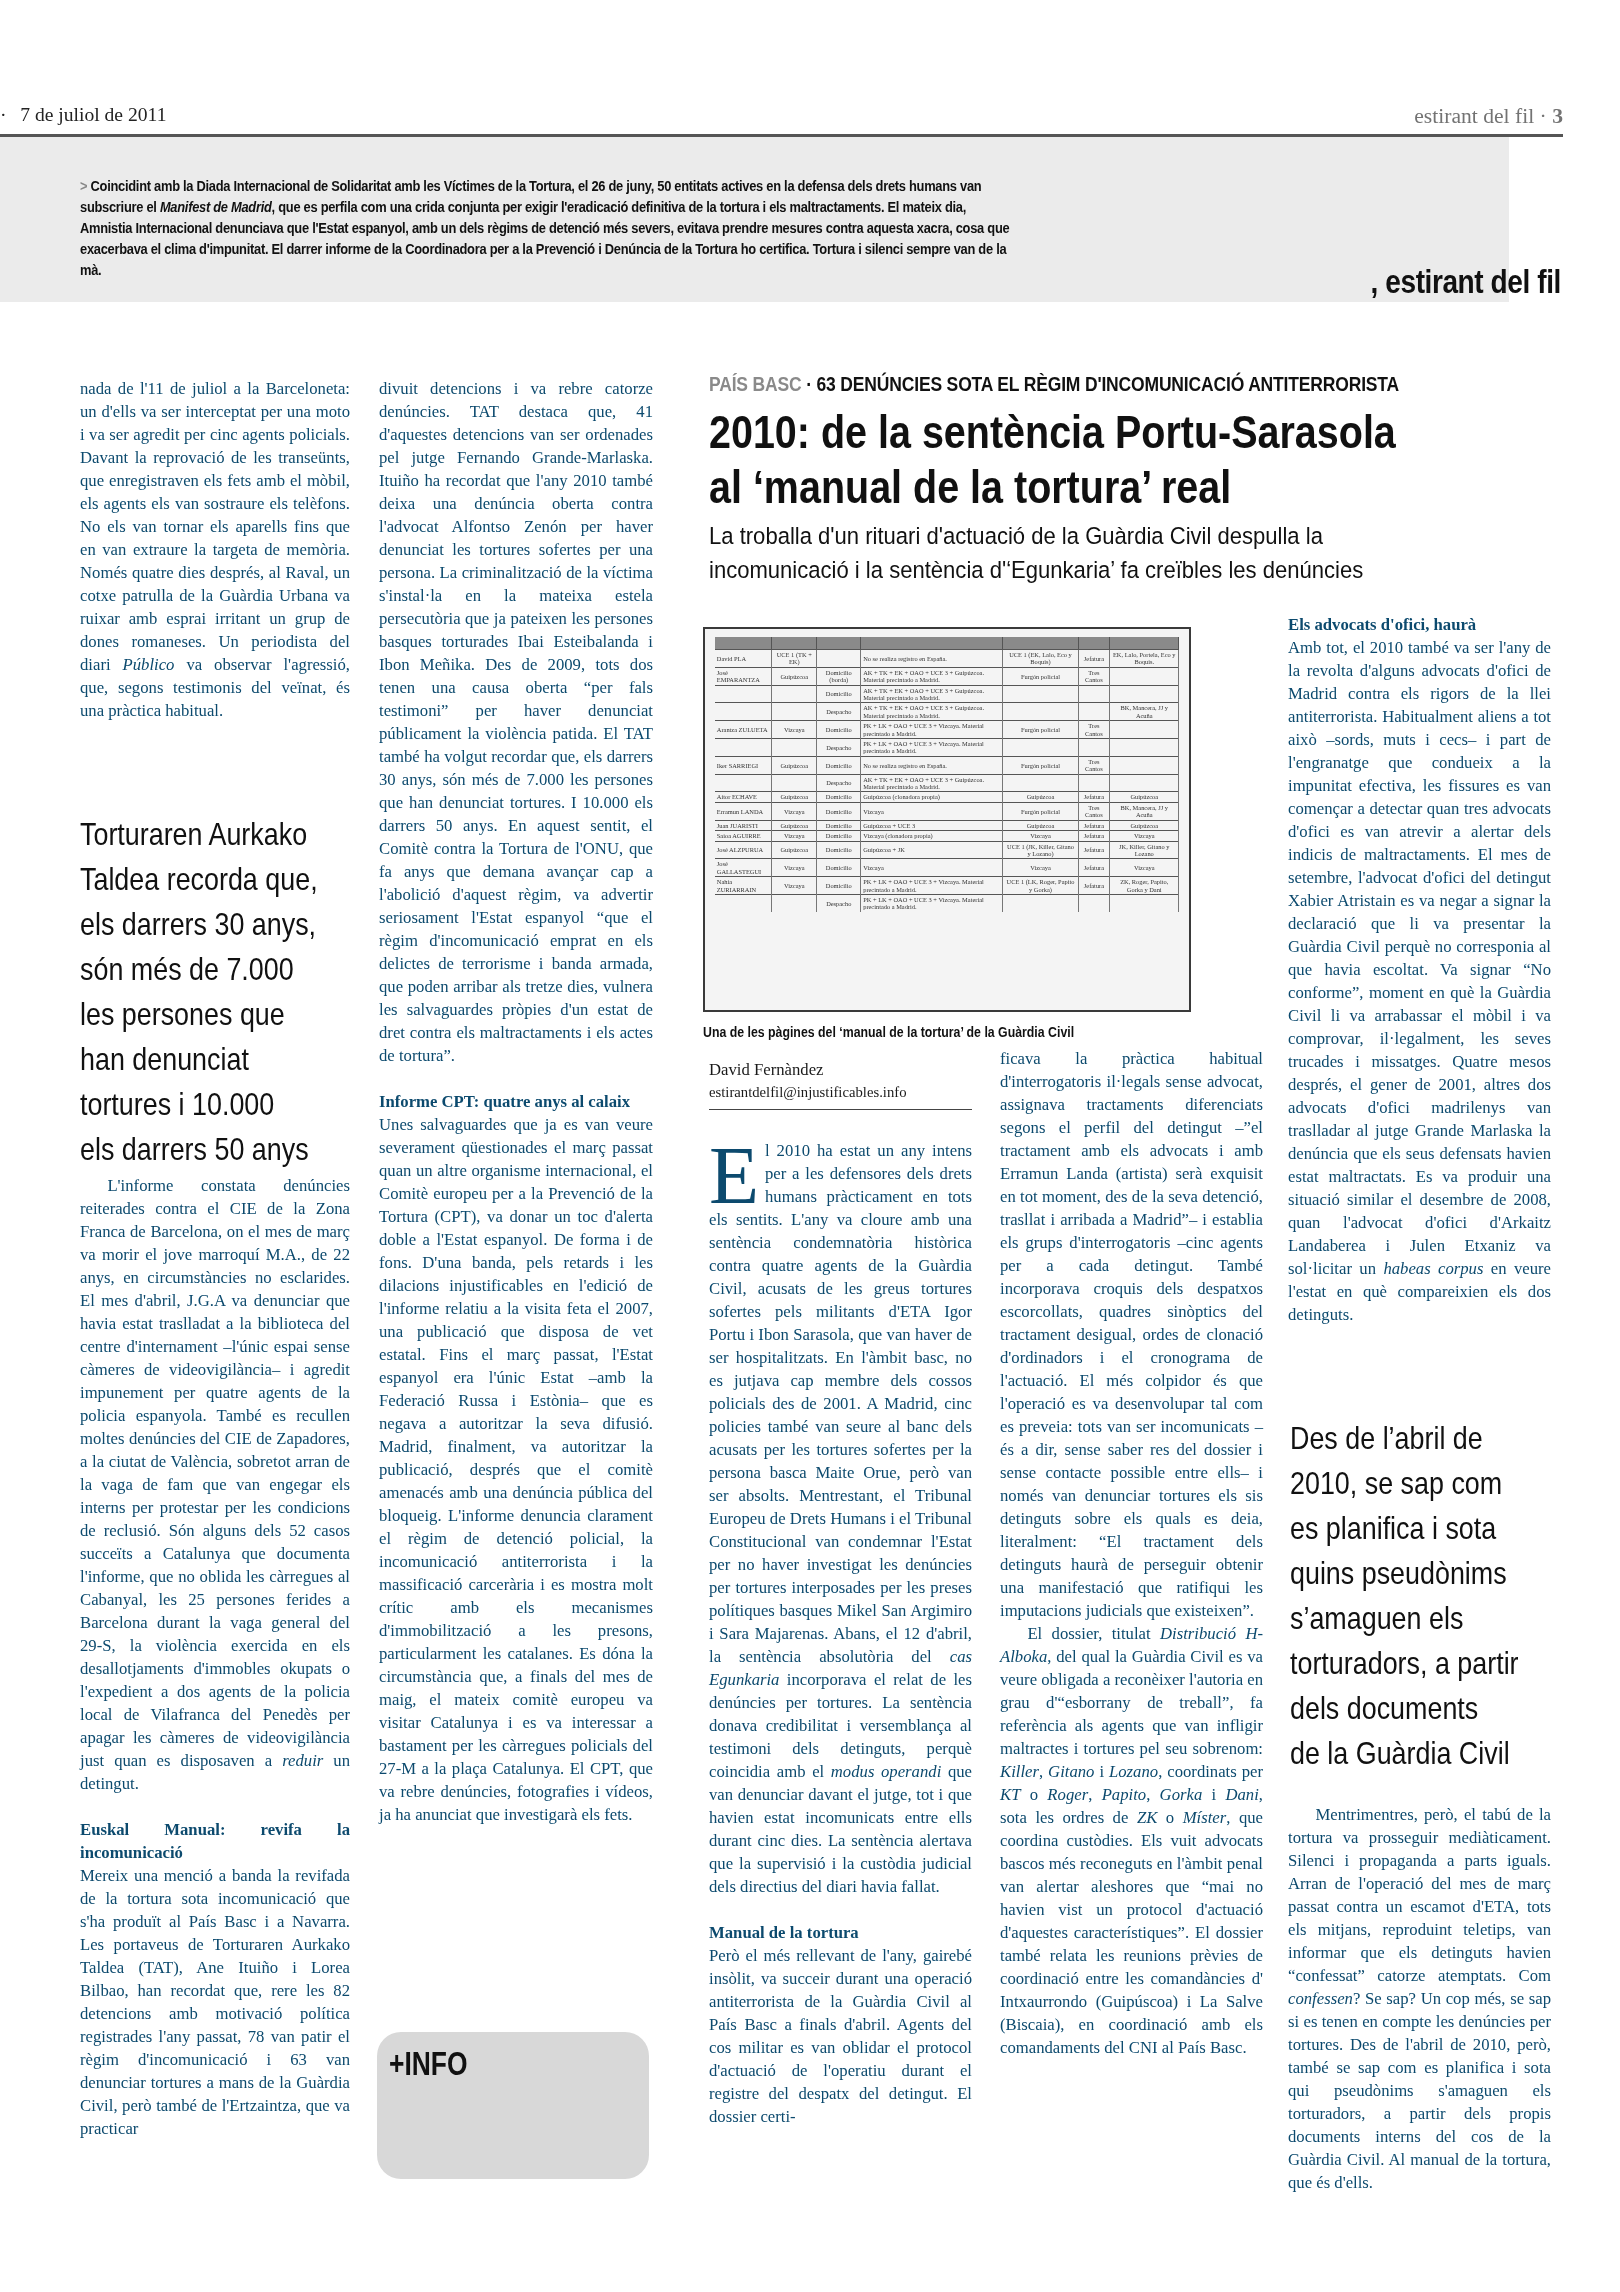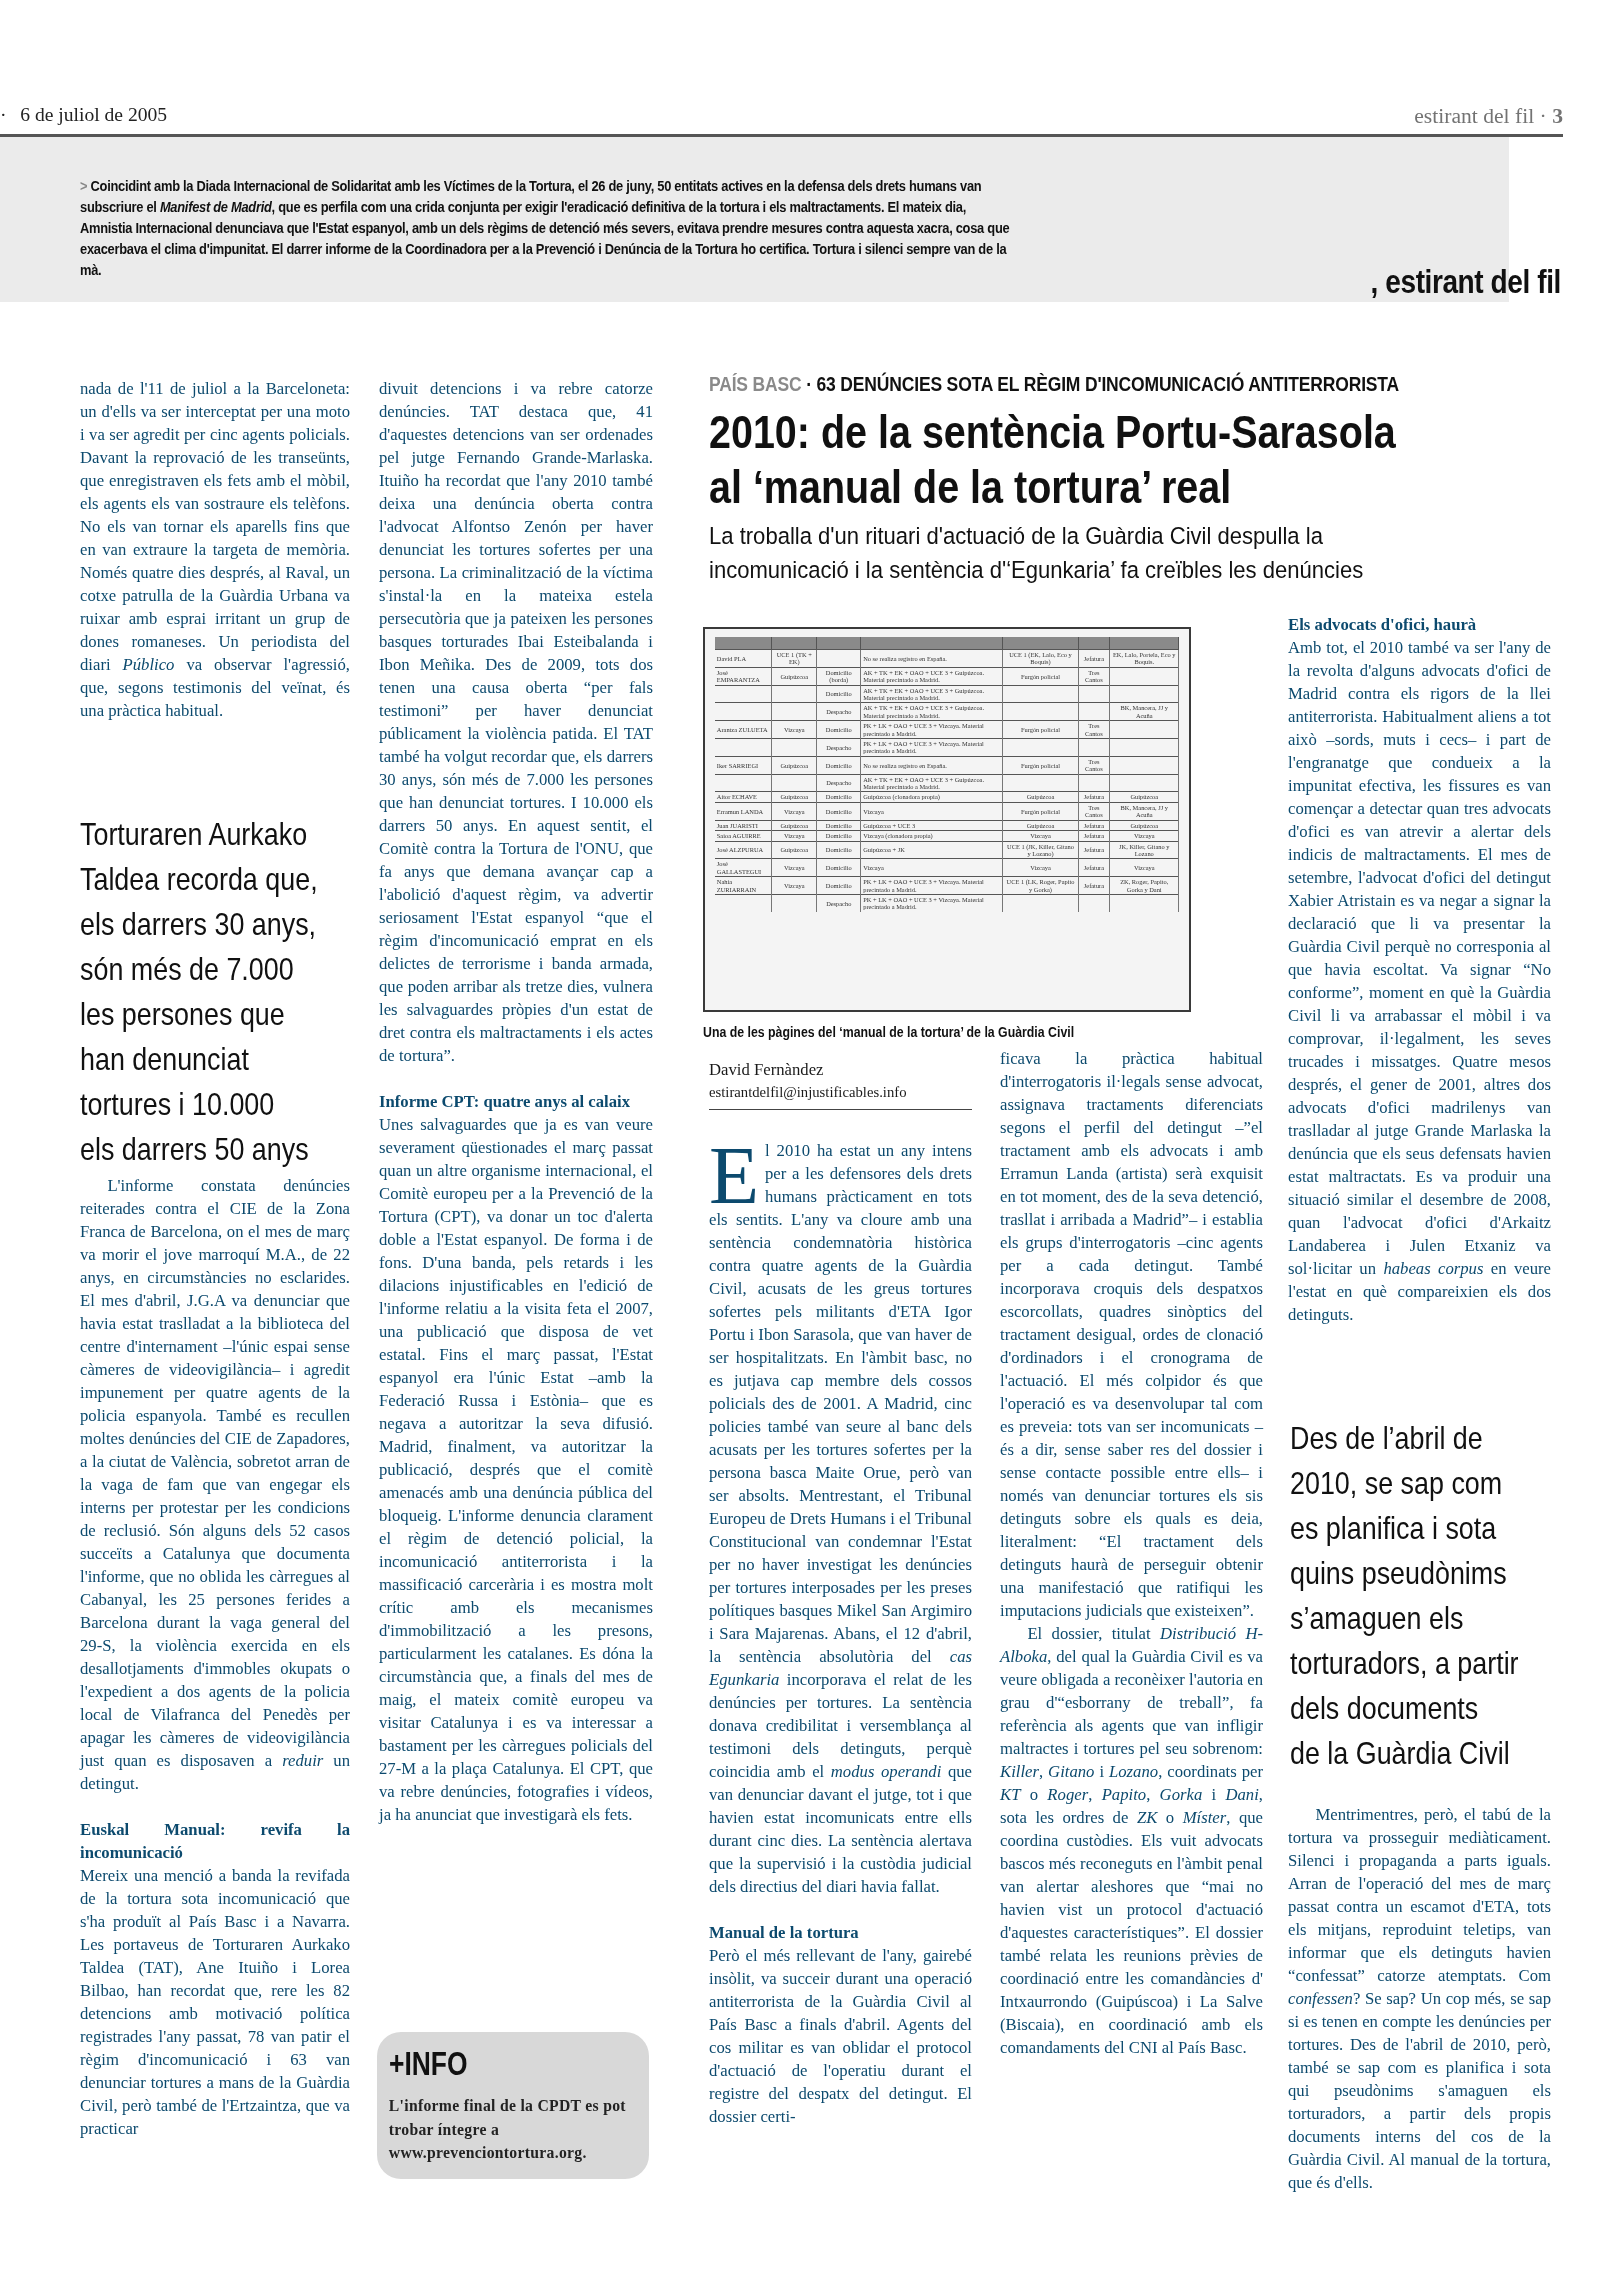--- a/index.html
+++ b/index.html
@@ -59,21 +59,21 @@
   .byline .name { font-family: "Liberation Serif", serif; font-weight: normal; font-size: 16.7px; line-height: 22.5px; }
   .byline .email { font-family: "Liberation Serif", serif; font-size: 14.7px; line-height: 21.6px; }
 
   .dropcap { float: left; font-family: "Liberation Serif", serif; font-size: 82px; line-height: 65px; margin: 3.9px 5.9px 0 0; }
   .c3 { top: 1139px; }
 </style>
 </head>
 <body>
 
 <div class="topbar">
-  <div class="date"><span class="dot">·</span><span>6 de juliol de 2005</span></div>
+  <div class="date"><span class="dot">·</span><span>7 de juliol de 2011</span></div>
   <div class="section"><span>estirant del fil</span> · <b>3</b></div>
 </div>
 <div class="rule"></div>
 
 <div class="lead-box"></div>
 <div class="lead-text"><span class="arrow">&gt;</span><span> Coincidint amb la Diada Internacional de Solidaritat amb les Víctimes de la Tortura, el 26 de juny, 50 entitats actives en la defensa dels drets humans van subscriure el </span><i>Manifest de Madrid</i><span>, que es perfila com una crida conjunta per exigir l'eradicació definitiva de la tortura i els maltractaments. El mateix dia, Amnistia Internacional denunciava que l'Estat espanyol, amb un dels règims de detenció més severs, evitava prendre mesures contra aquesta xacra, cosa que exacerbava el clima d'impunitat. El darrer informe de la Coordinadora per a la Prevenció i Denúncia de la Tortura ho certifica. Tortura i silenci sempre van de la mà.</span></div>
 <div class="kicker-right">, estirant del fil</div>
 
 <div class="col c1">
   <p><span>nada de l'11 de juliol a la Barceloneta: un d'ells va ser interceptat per una moto i va ser agredit per cinc agents policials. Davant la reprovació de les transeünts, que enregistraven els fets amb el mòbil, els agents els van sostraure els telèfons. No els van tornar els aparells fins que en van extraure la targeta de memòria. Només quatre dies després, al Raval, un cotxe patrulla de la Guàrdia Urbana va ruixar amb esprai irritant un grup de dones romaneses. Un periodista del diari </span><i>Público</i><span> va observar l'agressió, que, segons testimonis del veïnat, és una pràctica habitual.</span></p>
@@ -95,21 +95,20 @@
 </div>
 
 <div class="col c2">
   <p>divuit detencions i va rebre catorze denúncies. TAT destaca que, 41 d'aquestes detencions van ser ordenades pel jutge Fernando Grande-Marlaska. Ituiño ha recordat que l'any 2010 també deixa una denúncia oberta contra l'advocat Alfontso Zenón per haver denunciat les tortures sofertes per una persona. La criminalització de la víctima s'instal·la en la mateixa estela persecutòria que ja pateixen les persones basques torturades Ibai Esteibalanda i Ibon Meñika. Des de 2009, tots dos tenen una causa oberta “per fals testimoni” per haver denunciat públicament la violència patida. El TAT també ha volgut recordar que, els darrers 30 anys, són més de 7.000 les persones que han denunciat tortures. I 10.000 els darrers 50 anys. En aquest sentit, el Comitè contra la Tortura de l'ONU, que fa anys que demana avançar cap a l'abolició d'aquest règim, va advertir seriosament l'Estat espanyol “que el règim d'incomunicació emprat en els delictes de terrorisme i banda armada, que poden arribar als tretze dies, vulnera les salvaguardes pròpies d'un estat de dret contra els maltractaments i els actes de tortura”.</p>
   <h4>Informe CPT: quatre anys al calaix</h4>
   <p>Unes salvaguardes que ja es van veure severament qüestionades el març passat quan un altre organisme internacional, el Comitè europeu per a la Prevenció de la Tortura (CPT), va donar un toc d'alerta doble a l'Estat espanyol. De forma i de fons. D'una banda, pels retards i les dilacions injustificables en l'edició de l'informe relatiu a la visita feta el 2007, una publicació que disposa de vet estatal. Fins el març passat, l'Estat espanyol era l'únic Estat –amb la Federació Russa i Estònia– que es negava a autoritzar la seva difusió. Madrid, finalment, va autoritzar la publicació, després que el comitè amenacés amb una denúncia pública del bloqueig. L'informe denuncia clarament el règim de detenció policial, la incomunicació antiterrorista i la massificació carcerària i es mostra molt crític amb els mecanismes d'immobilització a les presons, particularment les catalanes. Es dóna la circumstància que, a finals del mes de maig, el mateix comitè europeu va visitar Catalunya i es va interessar a bastament per les càrregues policials del 27-M a la plaça Catalunya. El CPT, que va rebre denúncies, fotografies i vídeos, ja ha anunciat que investigarà els fets.</p>
 </div>
 
 <div class="info-box">
   <div class="title">+INFO</div>
-  <div class="txt">L'informe final de la CPDT es pot trobar íntegre a www.prevenciontortura.org.</div>
 </div>
 
 <div class="kicker"><span class="region">PAÍS BASC</span><span> · </span><span>63 DENÚNCIES SOTA EL RÈGIM D'INCOMUNICACIÓ ANTITERRORISTA</span></div>
 <div class="headline">
   <div>2010: de la sentència Portu-Sarasola</div>
   <div>al ‘manual de la tortura’ real</div>
 </div>
 <div class="subhead">
   <div>La troballa d'un rituari d'actuació de la Guàrdia Civil despulla la</div>
   <div>incomunicació i la sentència d'‘Egunkaria’ fa creïbles les denúncies</div>

